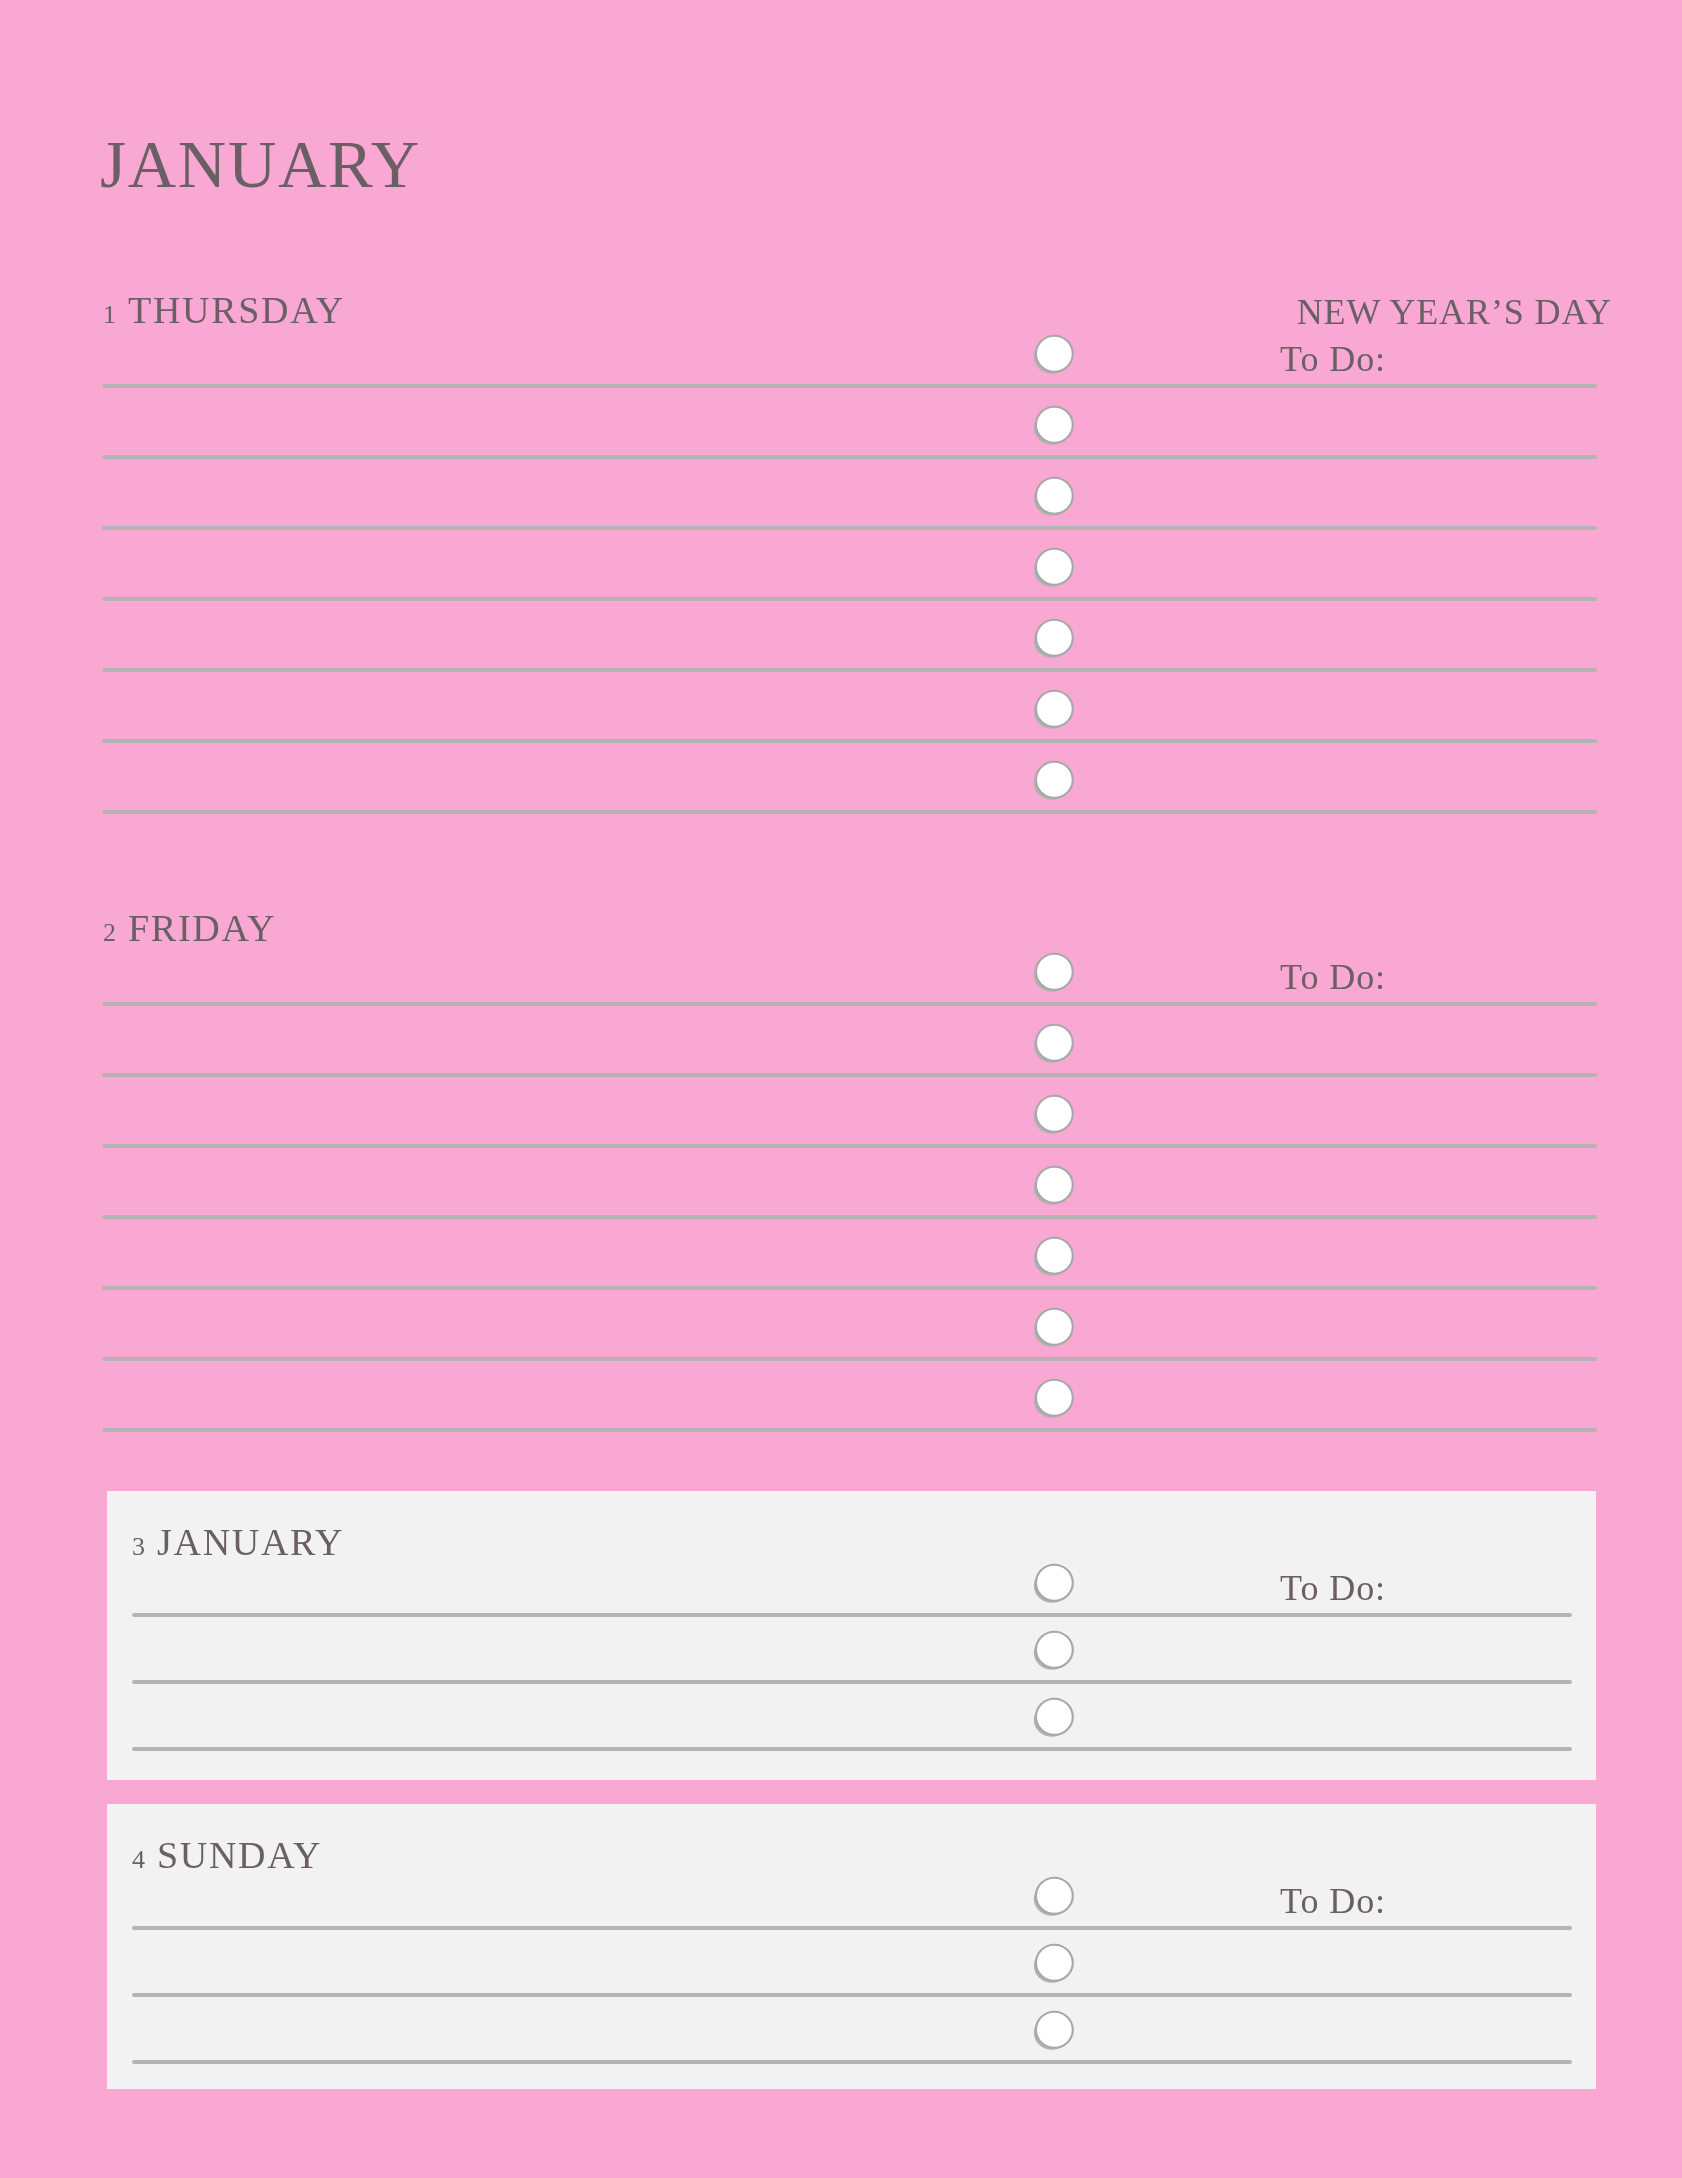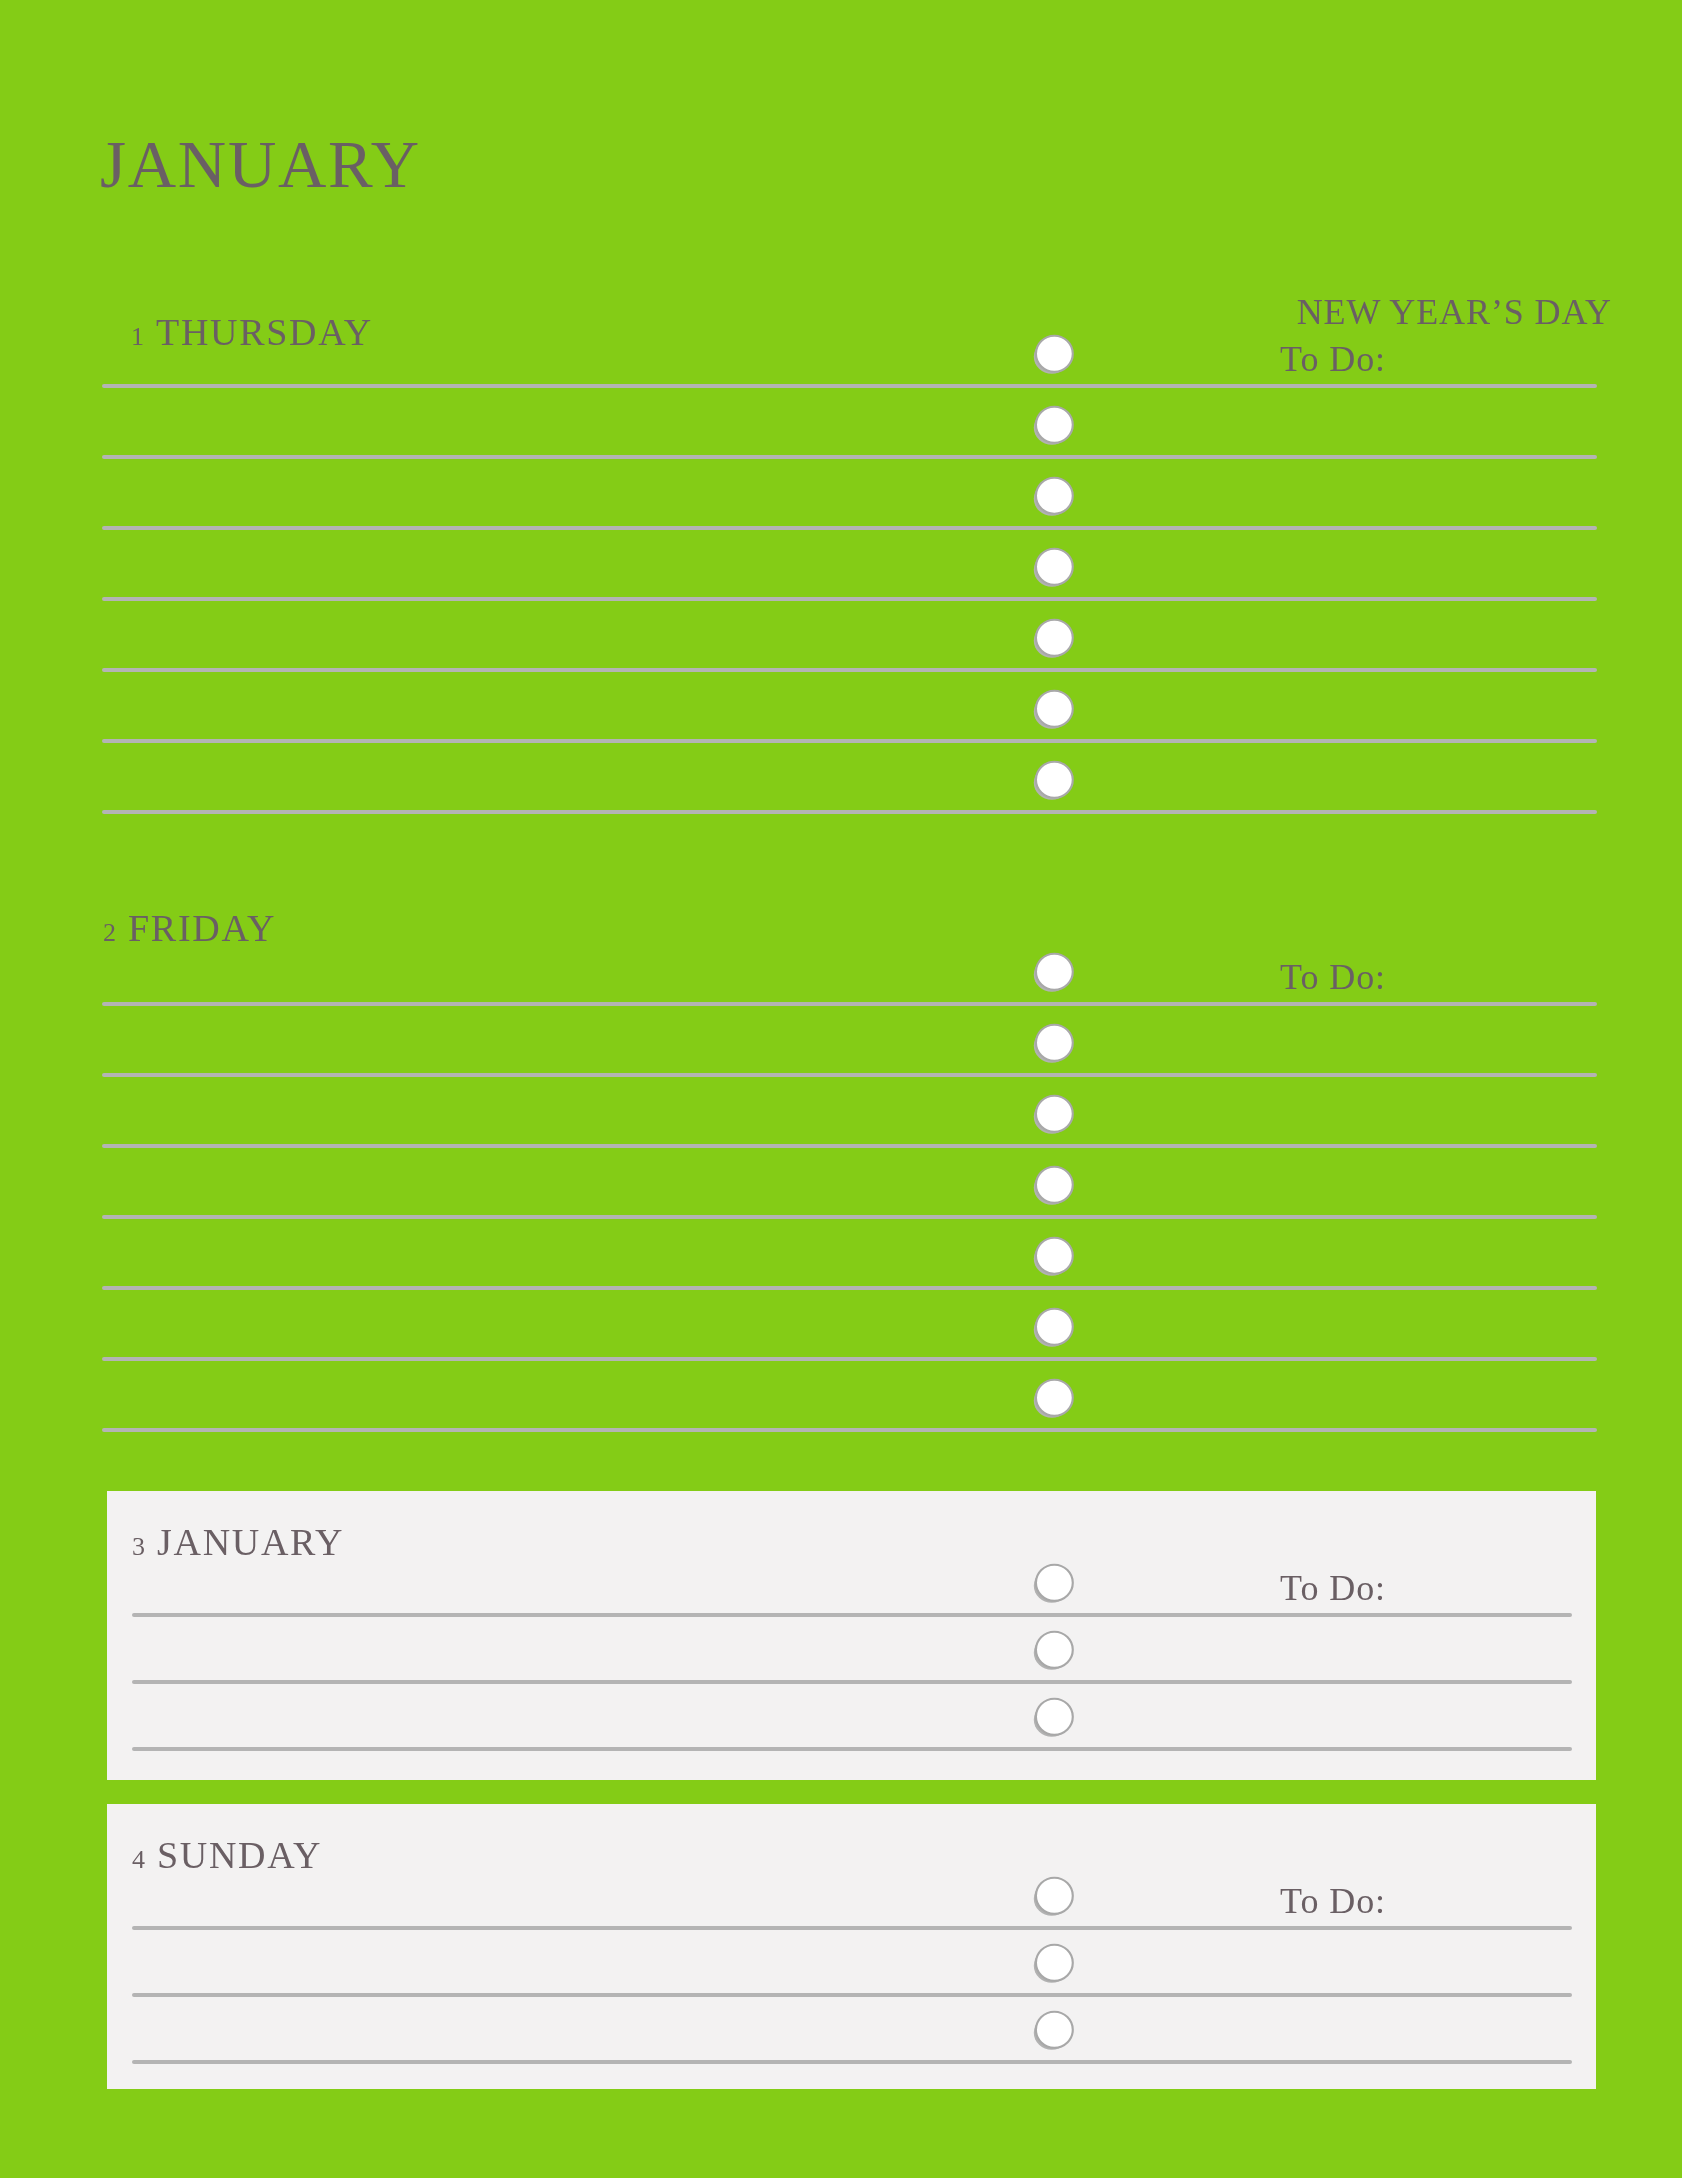--- a/index.html
+++ b/index.html
@@ -1,17 +1,17 @@
 <!DOCTYPE html>
 <html style="font-size:14px"><head>
 <meta charset="utf-8">
 <style>
   html,body{margin:0;padding:0;background:#ffffff;}
   .page{
-    position:relative;width:1683px;height:2178px;background:#84cc16;
+    position:relative;width:1683px;height:2178px;background:#f9a8d4;
     font-family:"Liberation Serif", serif;color:#6a5f64;overflow:hidden;
   }
   .title{
     position:absolute;left:100px;top:131px;font-size:67px;line-height:1;
     letter-spacing:1.7px;font-weight:400;white-space:nowrap;
   }
   .head{
     position:absolute;left:103px;font-size:38px;line-height:1;
     letter-spacing:1.7px;white-space:nowrap;
   }
@@ -37,21 +37,21 @@
     font-size:36px;line-height:1;letter-spacing:0.9px;white-space:nowrap;
   }
 </style>
 </head>
 <body>
 
 <div class="page">
   <div class="title">JANUARY</div>
   <div id="sections">
       <div class="section">
-        <div class="head" style="top: 313px; margin-left: 28px;"><span class="num">1</span><span>THURSDAY</span></div>
+        <div class="head" style="top: 291px;"><span class="num">1</span><span>THURSDAY</span></div>
         <div class="holiday">NEW YEAR’S DAY</div>
         <div class="rows" style="top: 317px;">
           <div class="row" style="height: 71px;">
             <div class="todo">To Do:</div>
             <span class="circle"><svg width="43" height="42" viewBox="0 0 50 49" xmlns="http://www.w3.org/2000/svg">
                 <ellipse cx="23" cy="26.5" rx="21" ry="20" fill="#b2b2b2"></ellipse>
                 <ellipse cx="26" cy="23" rx="21.5" ry="21" fill="#ffffff" stroke="#a8a8a8" stroke-width="2.5"></ellipse>
               </svg></span>
             <div class="line"></div>
           </div>

